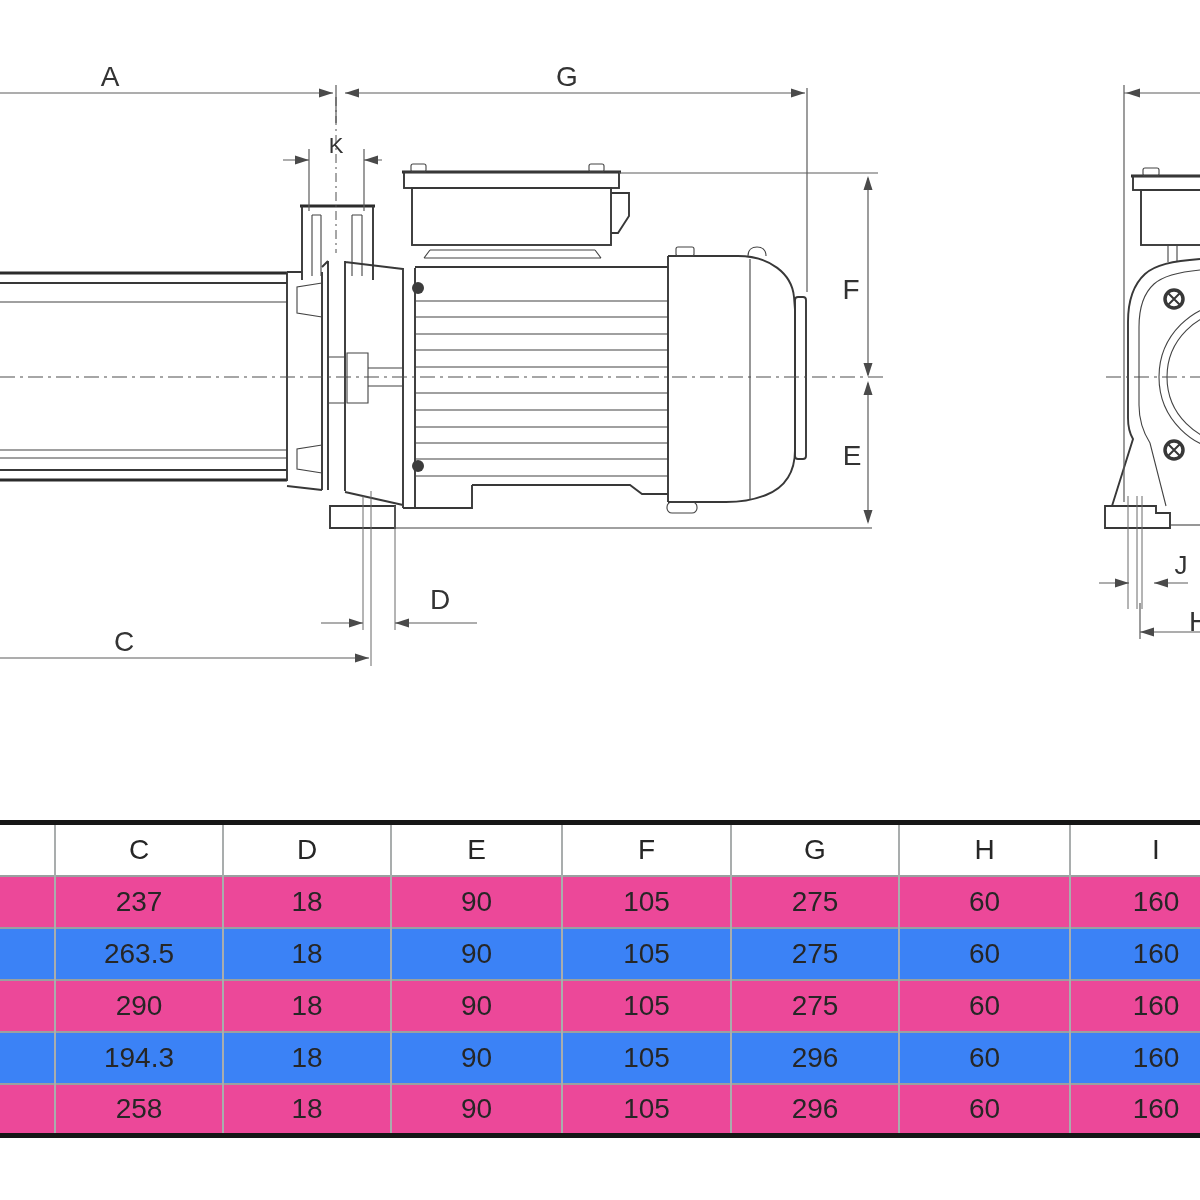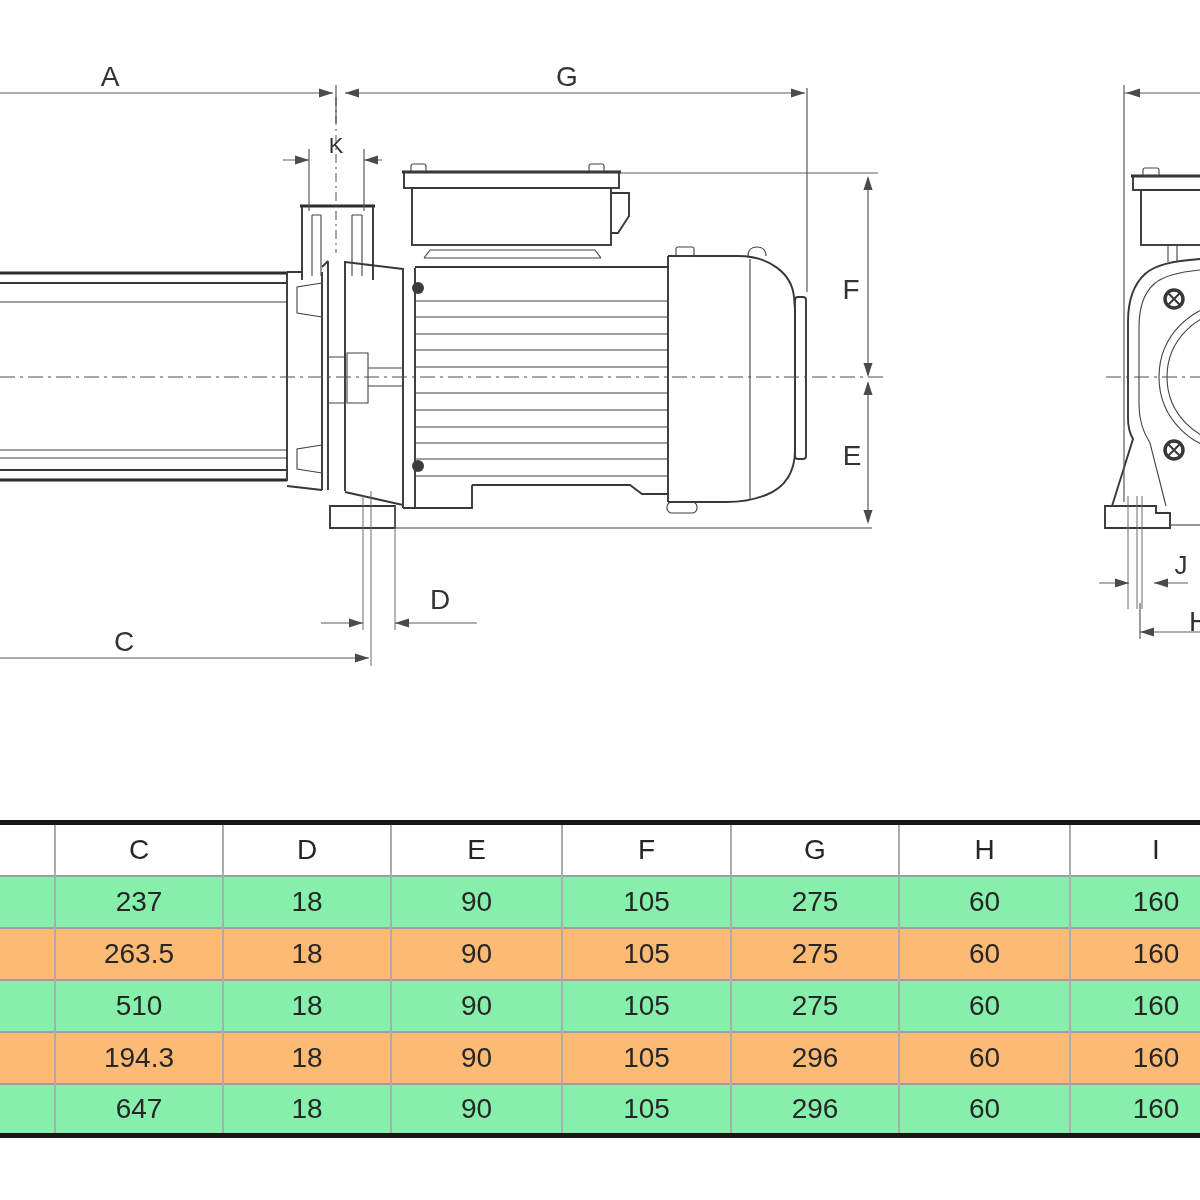--- a/index.html
+++ b/index.html
@@ -25,22 +25,22 @@
   
   table.dimtab{position:absolute;top:820px;left:-116px;width:1356px;
     border-collapse:collapse;table-layout:fixed;
     border-top:5px solid #161616;border-bottom:5px solid #161616;
     font-size:28px;color:#262626;text-align:center}
   table.dimtab th,table.dimtab td{border-left:2px solid #a9adad;border-top:2px solid #9aa0a0;
     padding:0;font-weight:400;overflow:hidden;white-space:nowrap}
   table.dimtab thead th{border-top:none;background:#ffffff}
   table.dimtab thead tr{height:53px}
   table.dimtab tbody tr{height:52px}
-  table.dimtab tbody tr.alt td{background:#86efac}
-  table.dimtab tbody tr.plain td{background:#fdba74}
+  table.dimtab tbody tr.alt td{background:#ec4899}
+  table.dimtab tbody tr.plain td{background:#3b82f6}
 </style>
 </head>
 <body>
 
 <div class="page">
 
   <svg width="1200" height="810" viewBox="0 0 1200 810">
 
     <g>
       <path class="s3" d="M0,273 H287"></path>
@@ -219,41 +219,41 @@
         <td>263.5</td>
         <td>18</td>
         <td>90</td>
         <td>105</td>
         <td>275</td>
         <td>60</td>
         <td>160</td>
       </tr>
       <tr class="alt">
         <td></td>
-        <td>510</td>
+        <td>290</td>
         <td>18</td>
         <td>90</td>
         <td>105</td>
         <td>275</td>
         <td>60</td>
         <td>160</td>
       </tr>
       <tr class="plain">
         <td></td>
         <td>194.3</td>
         <td>18</td>
         <td>90</td>
         <td>105</td>
         <td>296</td>
         <td>60</td>
         <td>160</td>
       </tr>
       <tr class="alt">
         <td></td>
-        <td>647</td>
+        <td>258</td>
         <td>18</td>
         <td>90</td>
         <td>105</td>
         <td>296</td>
         <td>60</td>
         <td>160</td>
       </tr>
     </tbody>
   </table>
 </div>

